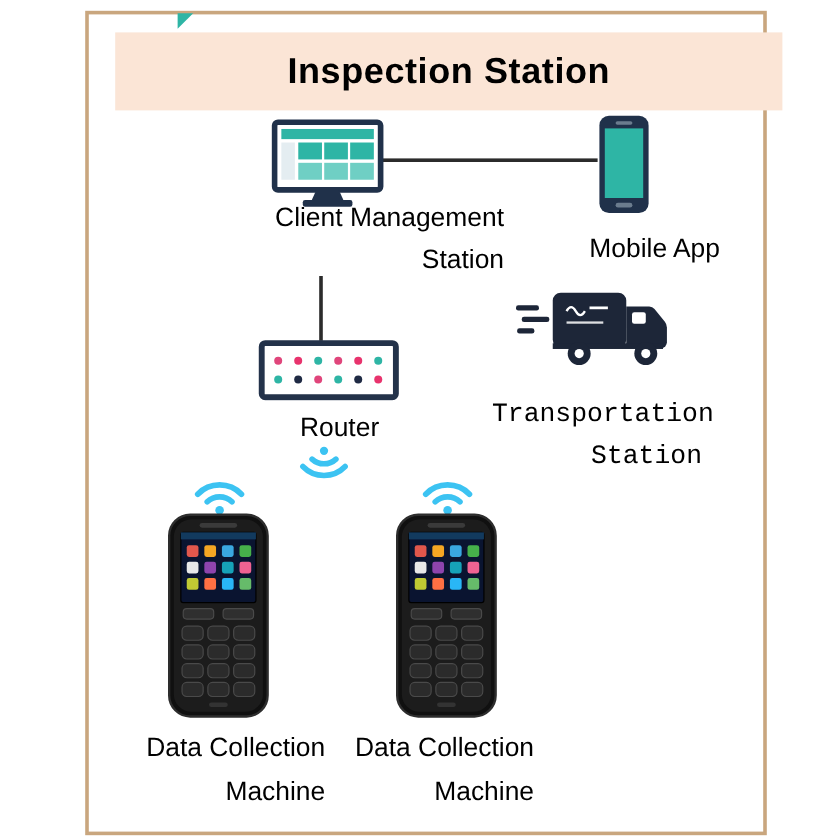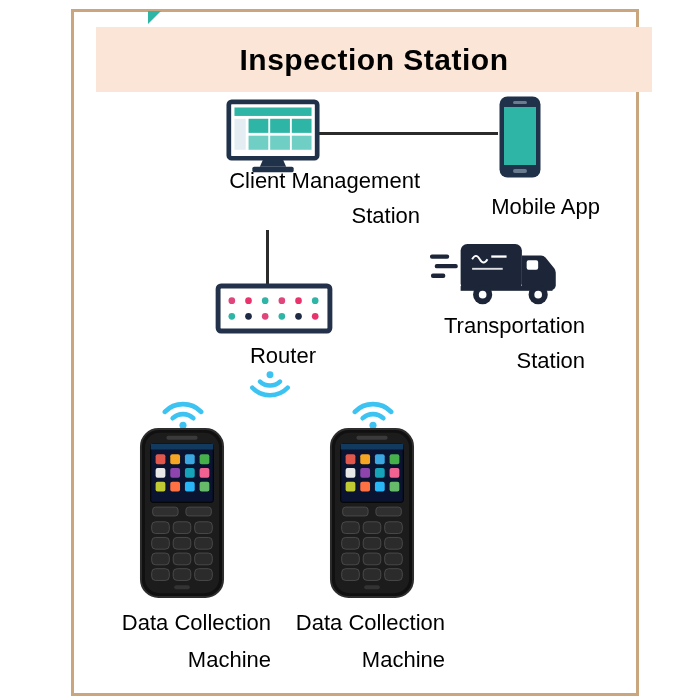--- a/index.html
+++ b/index.html
@@ -113,21 +113,21 @@
     <rect x="32" y="50" width="96" height="5" fill="#1d2638"></rect>
     <path d="M44 22 q4 -7 8 0 q4 7 8 0" stroke="#ffffff" stroke-width="2" fill="none"></path>
     <rect x="64" y="18" width="16" height="2.4" fill="#ffffff"></rect>
     <rect x="44" y="31" width="32" height="2" fill="#ffffff" opacity="0.85"></rect>
     <circle cx="55" cy="59" r="10" fill="#1d2638"></circle>
     <circle cx="55" cy="59" r="4" fill="#ffffff"></circle>
     <circle cx="113" cy="59" r="10" fill="#1d2638"></circle>
     <circle cx="113" cy="59" r="4" fill="#ffffff"></circle>
   </svg>
 </div>
-<div class="abs label" style="left:410px;top:308px;width:175px;">
+<div class="abs label" style="left:410px;top:328px;width:175px;font-family:Liberation Mono, monospace;">
   <div>Transportation</div>
   <div>Station</div>
 </div>
 
 <div class="abs wifi-down" style="left:247px;top:366px;">
   <svg viewBox="0 0 60 48" width="46" height="37">
     <path d="M7 25 A32 32 0 0 1 53 25" fill="none" stroke="#3cc3f2" stroke-width="6" stroke-linecap="round"></path>
     <path d="M17 33 A19 19 0 0 1 43 33" fill="none" stroke="#3cc3f2" stroke-width="6" stroke-linecap="round"></path>
     <circle cx="30" cy="42" r="4.5" fill="#3cc3f2"></circle>
   </svg>

